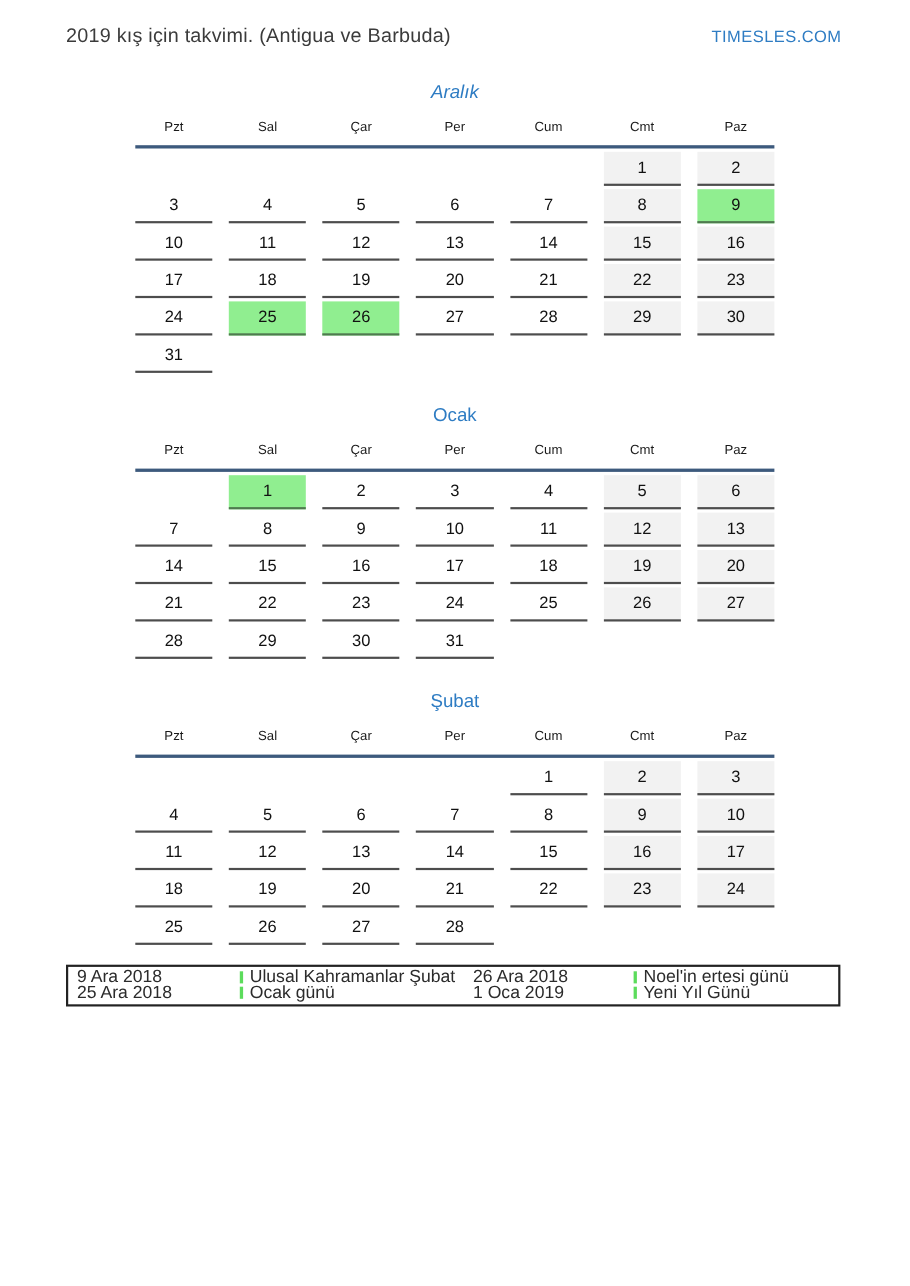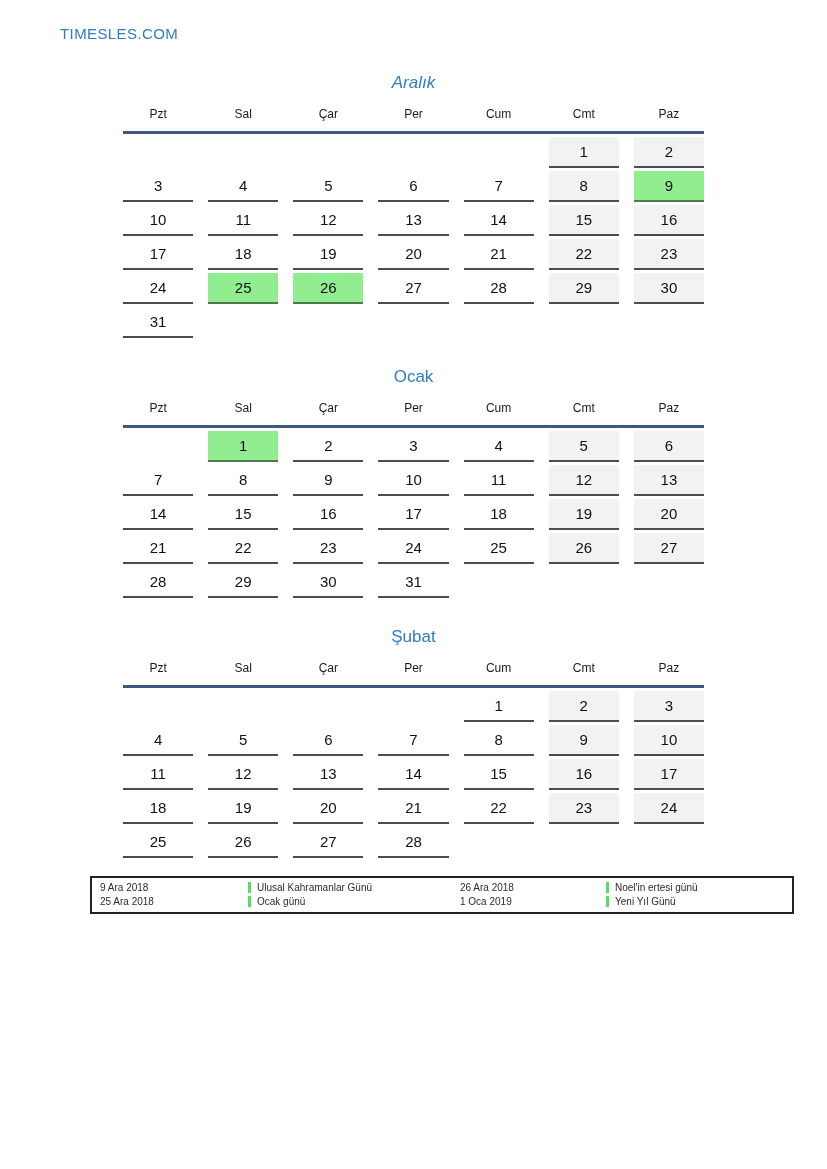--- a/index.html
+++ b/index.html
@@ -44,39 +44,40 @@
     height:29px;line-height:29px;text-align:center;
     font-size:15px;color:#111;
     border-bottom:2px solid transparent;
   }
   .cell.day{border-bottom-color:#4d4d4d;background:#ffffff;}
   .cell.day.weekend{background:var(--weekend,#f2f2f2);}
   .cell.day.holiday{background:var(--holiday,#90ee90);border-bottom-color:#4f7a4f;}
   
   .legend{
     box-sizing:border-box;
-    width:704px;margin:18px 0 0 90px;
+    width:704px;margin:18px 0 0 60px;
     border:2px solid #222;
     padding:3px 8px 4px 8px;
     display:grid;
     grid-template-columns:148px 212px 146px 1fr;
     row-gap:1px;
-    font-size:10px;line-height:13px;color:#2b2b2b;
+    font-size:16px;line-height:13px;color:#2b2b2b;
   }
   .legend-date{white-space:nowrap;}
   .legend-label{white-space:nowrap;display:flex;align-items:center;}
   .legend-marker{
     display:inline-block;width:3px;height:11px;
     background:var(--marker,#5cdc5c);margin-right:6px;flex:0 0 3px;
   }
 </style>
 </head>
 <body>
 
 <div class="page-header">
+  <h1 class="page-title">2019 kış için takvimi. (Antigua ve Barbuda)</h1>
   <a class="brand" href="#">TIMESLES.COM</a>
 </div>
 
 <div class="months">
     <section class="month">
       <h2 class="month-title">Aralık</h2>
       <div class="week-grid day-headers">
         <div class="day-header">Pzt</div>
         <div class="day-header">Sal</div>
         <div class="day-header">Çar</div>
@@ -253,21 +254,21 @@
         <div class="cell"></div>
         <div class="cell"></div>
       </div>
     </section>
   </div>
 
 <div class="legend">
   <div class="legend-date">9 Ara 2018</div>
   <div class="legend-label">
     <span class="legend-marker"></span>
-    <span>Ulusal Kahramanlar Günü</span>
+    <span>Ulusal Kahramanlar Şubat</span>
   </div>
   <div class="legend-date">26 Ara 2018</div>
   <div class="legend-label">
     <span class="legend-marker"></span>
     <span>Noel'in ertesi günü</span>
   </div>
   <div class="legend-date">25 Ara 2018</div>
   <div class="legend-label">
     <span class="legend-marker"></span>
     <span>Ocak günü</span>

